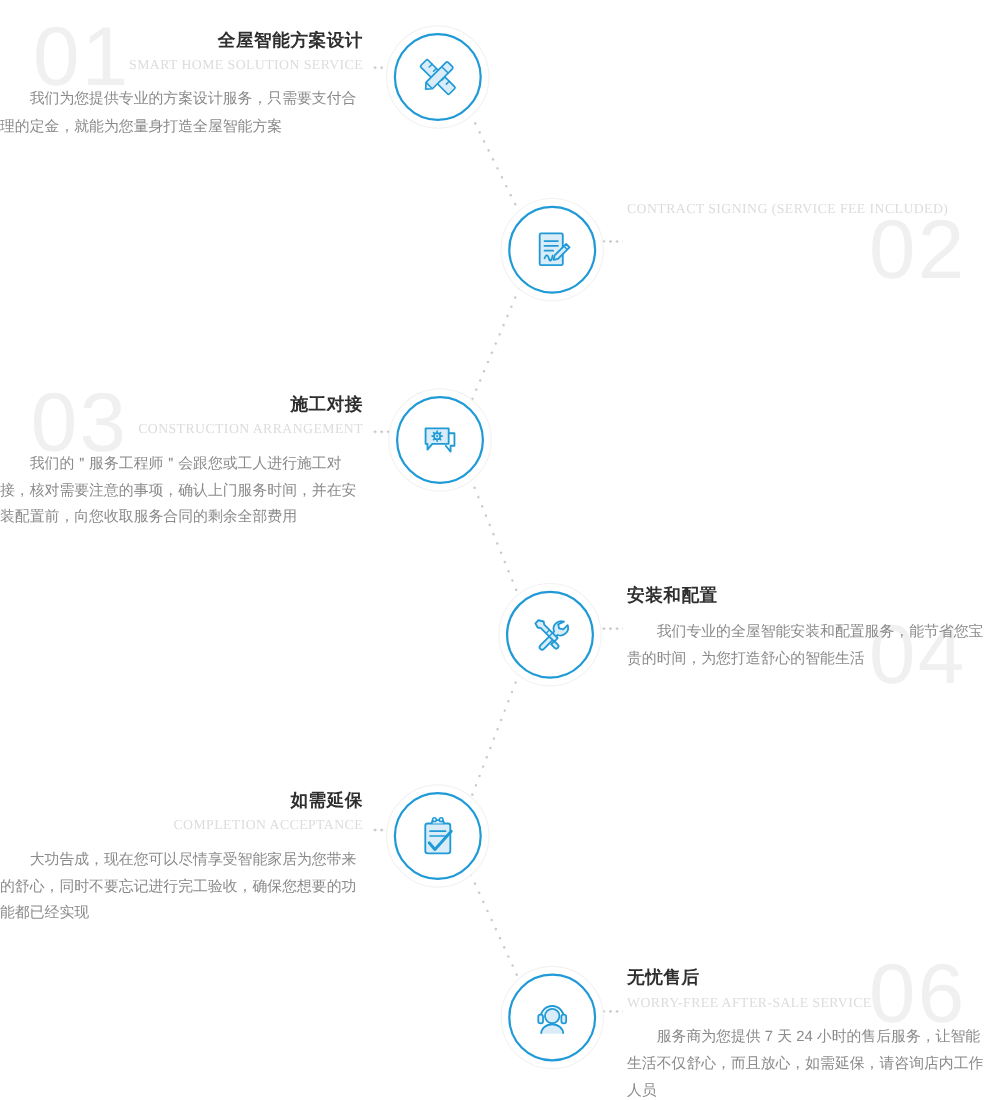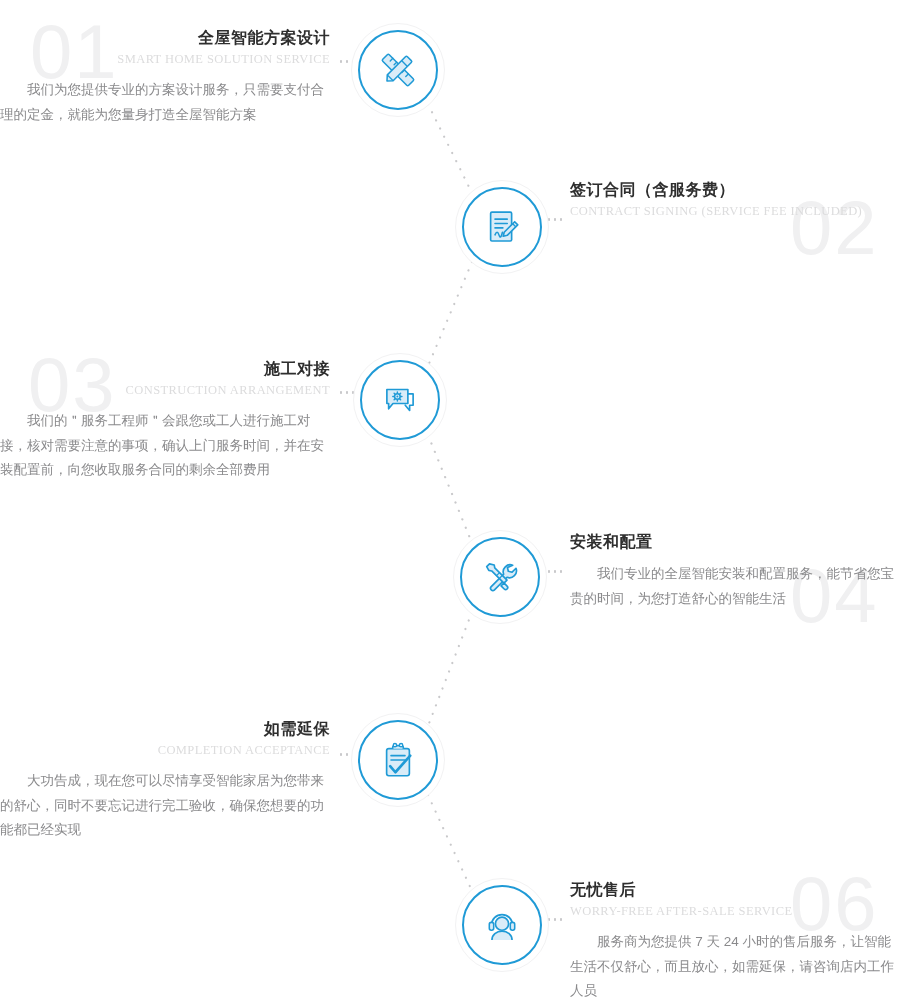--- a/index.html
+++ b/index.html
@@ -169,21 +169,20 @@
           <path d="M12 19.5 v9" stroke="#1f9ad6" stroke-width="1.5"></path>
           <path d="M34 19.5 v9" stroke="#1f9ad6" stroke-width="1.5"></path>
         </g>
       </svg>
     </div>
   </div>
 
   <div class="step right" style="left:500px; top:160px; width:400px; height:140px;">
     <div class="ghost-num" style="left:290px; top:30px;text-align:right;">02</div>
     <div class="step-text" style="top:20px; left:70px;">
-      <div class="title-cn">签订合同（含服务费）</div>
       <div class="title-en">CONTRACT SIGNING (SERVICE FEE INCLUDED)</div>
     </div>
     <div class="lead-dots" style="left:40px; top:58px;"></div>
   </div>
 
   <div class="node" style="left:455px; top:180px;">
     <div class="halo"></div>
     <div class="ring">
 
       <svg width="42" height="42" viewBox="0 0 48 48">

